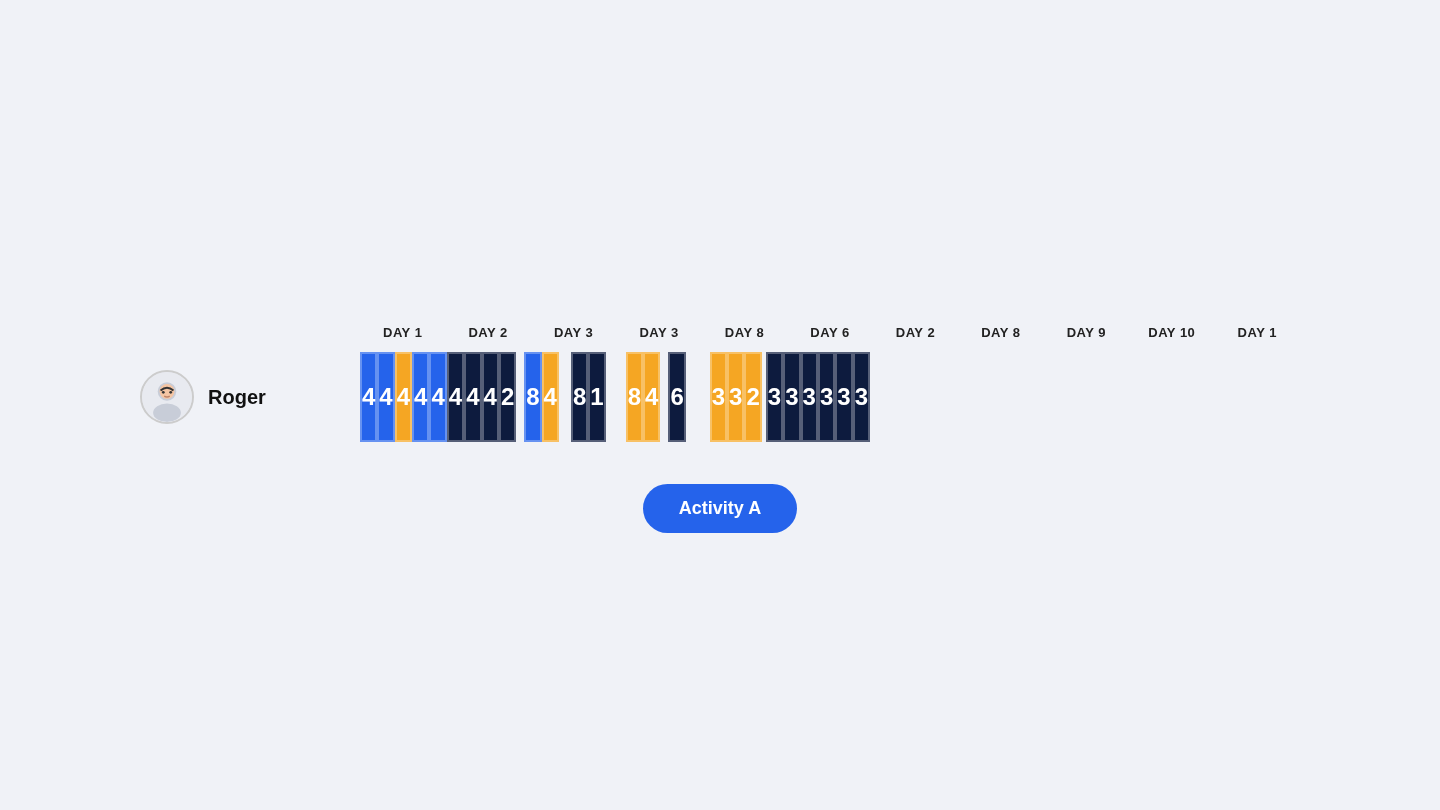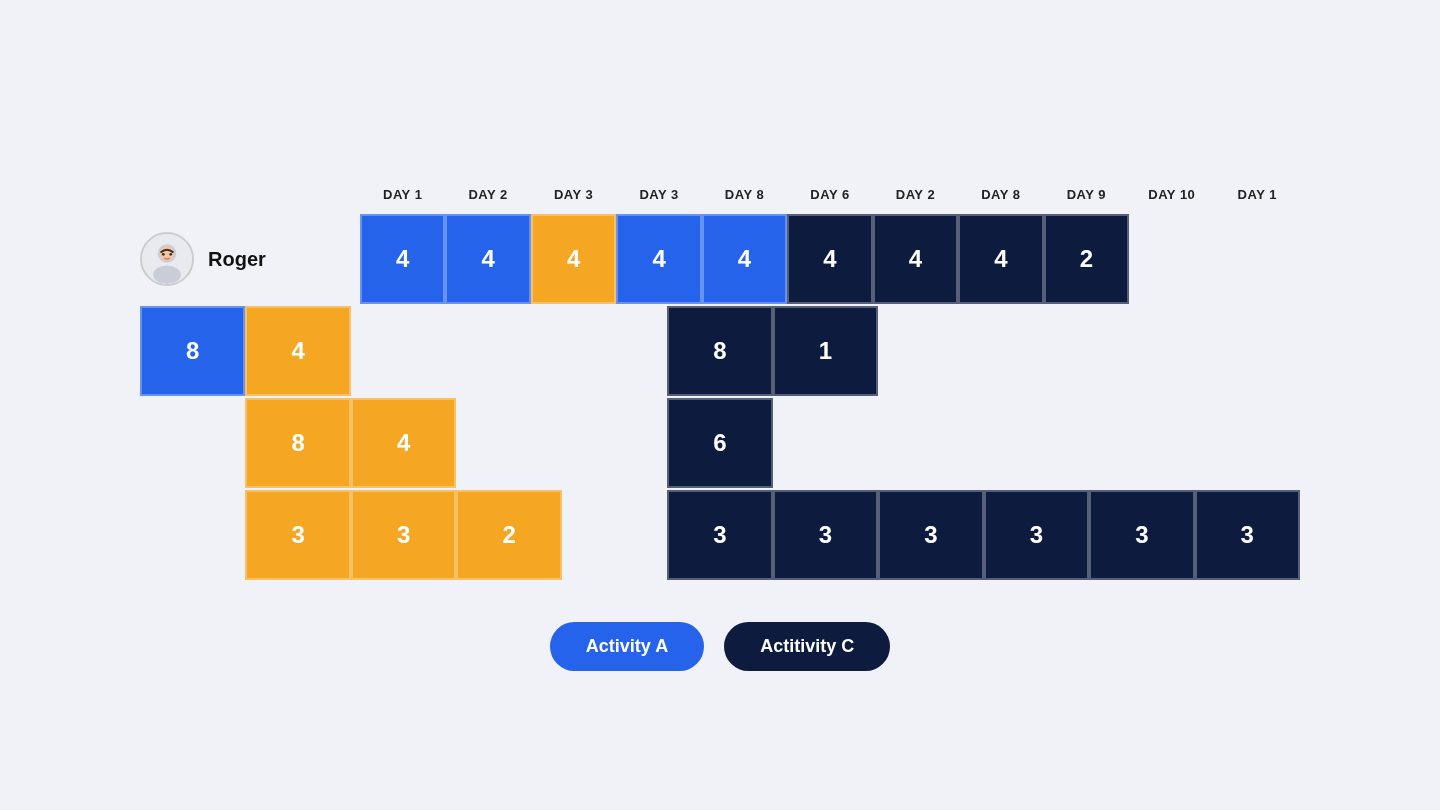--- a/index.html
+++ b/index.html
@@ -44,21 +44,21 @@
       flex: 1;
       text-align: center;
       font-size: 13px;
       font-weight: 700;
       color: #222;
       padding: 8px 0;
       letter-spacing: 0.5px;
     }
     .data-rows {
       display: flex;
-      flex-direction: column;
+      flex-direction: row;
       gap: 0px;
     }
     .data-row {
       display: flex;
       align-items: center;
       margin-bottom: 2px;
     }
     .person-info {
       width: 220px;
       flex-shrink: 0;
@@ -224,15 +224,14 @@
             <div class="cell dark">3</div>
             <div class="cell dark">3</div>
             <div class="cell dark">3</div>
           </div>
         </div>
       </div>
   </div>
 
   <div class="legend" id="legend">
       <div class="legend-pill blue">Activity A</div>
-      <div class="legend-pill dark">Actitivity C</div>
     </div>
 </div>
 
 </body></html>

